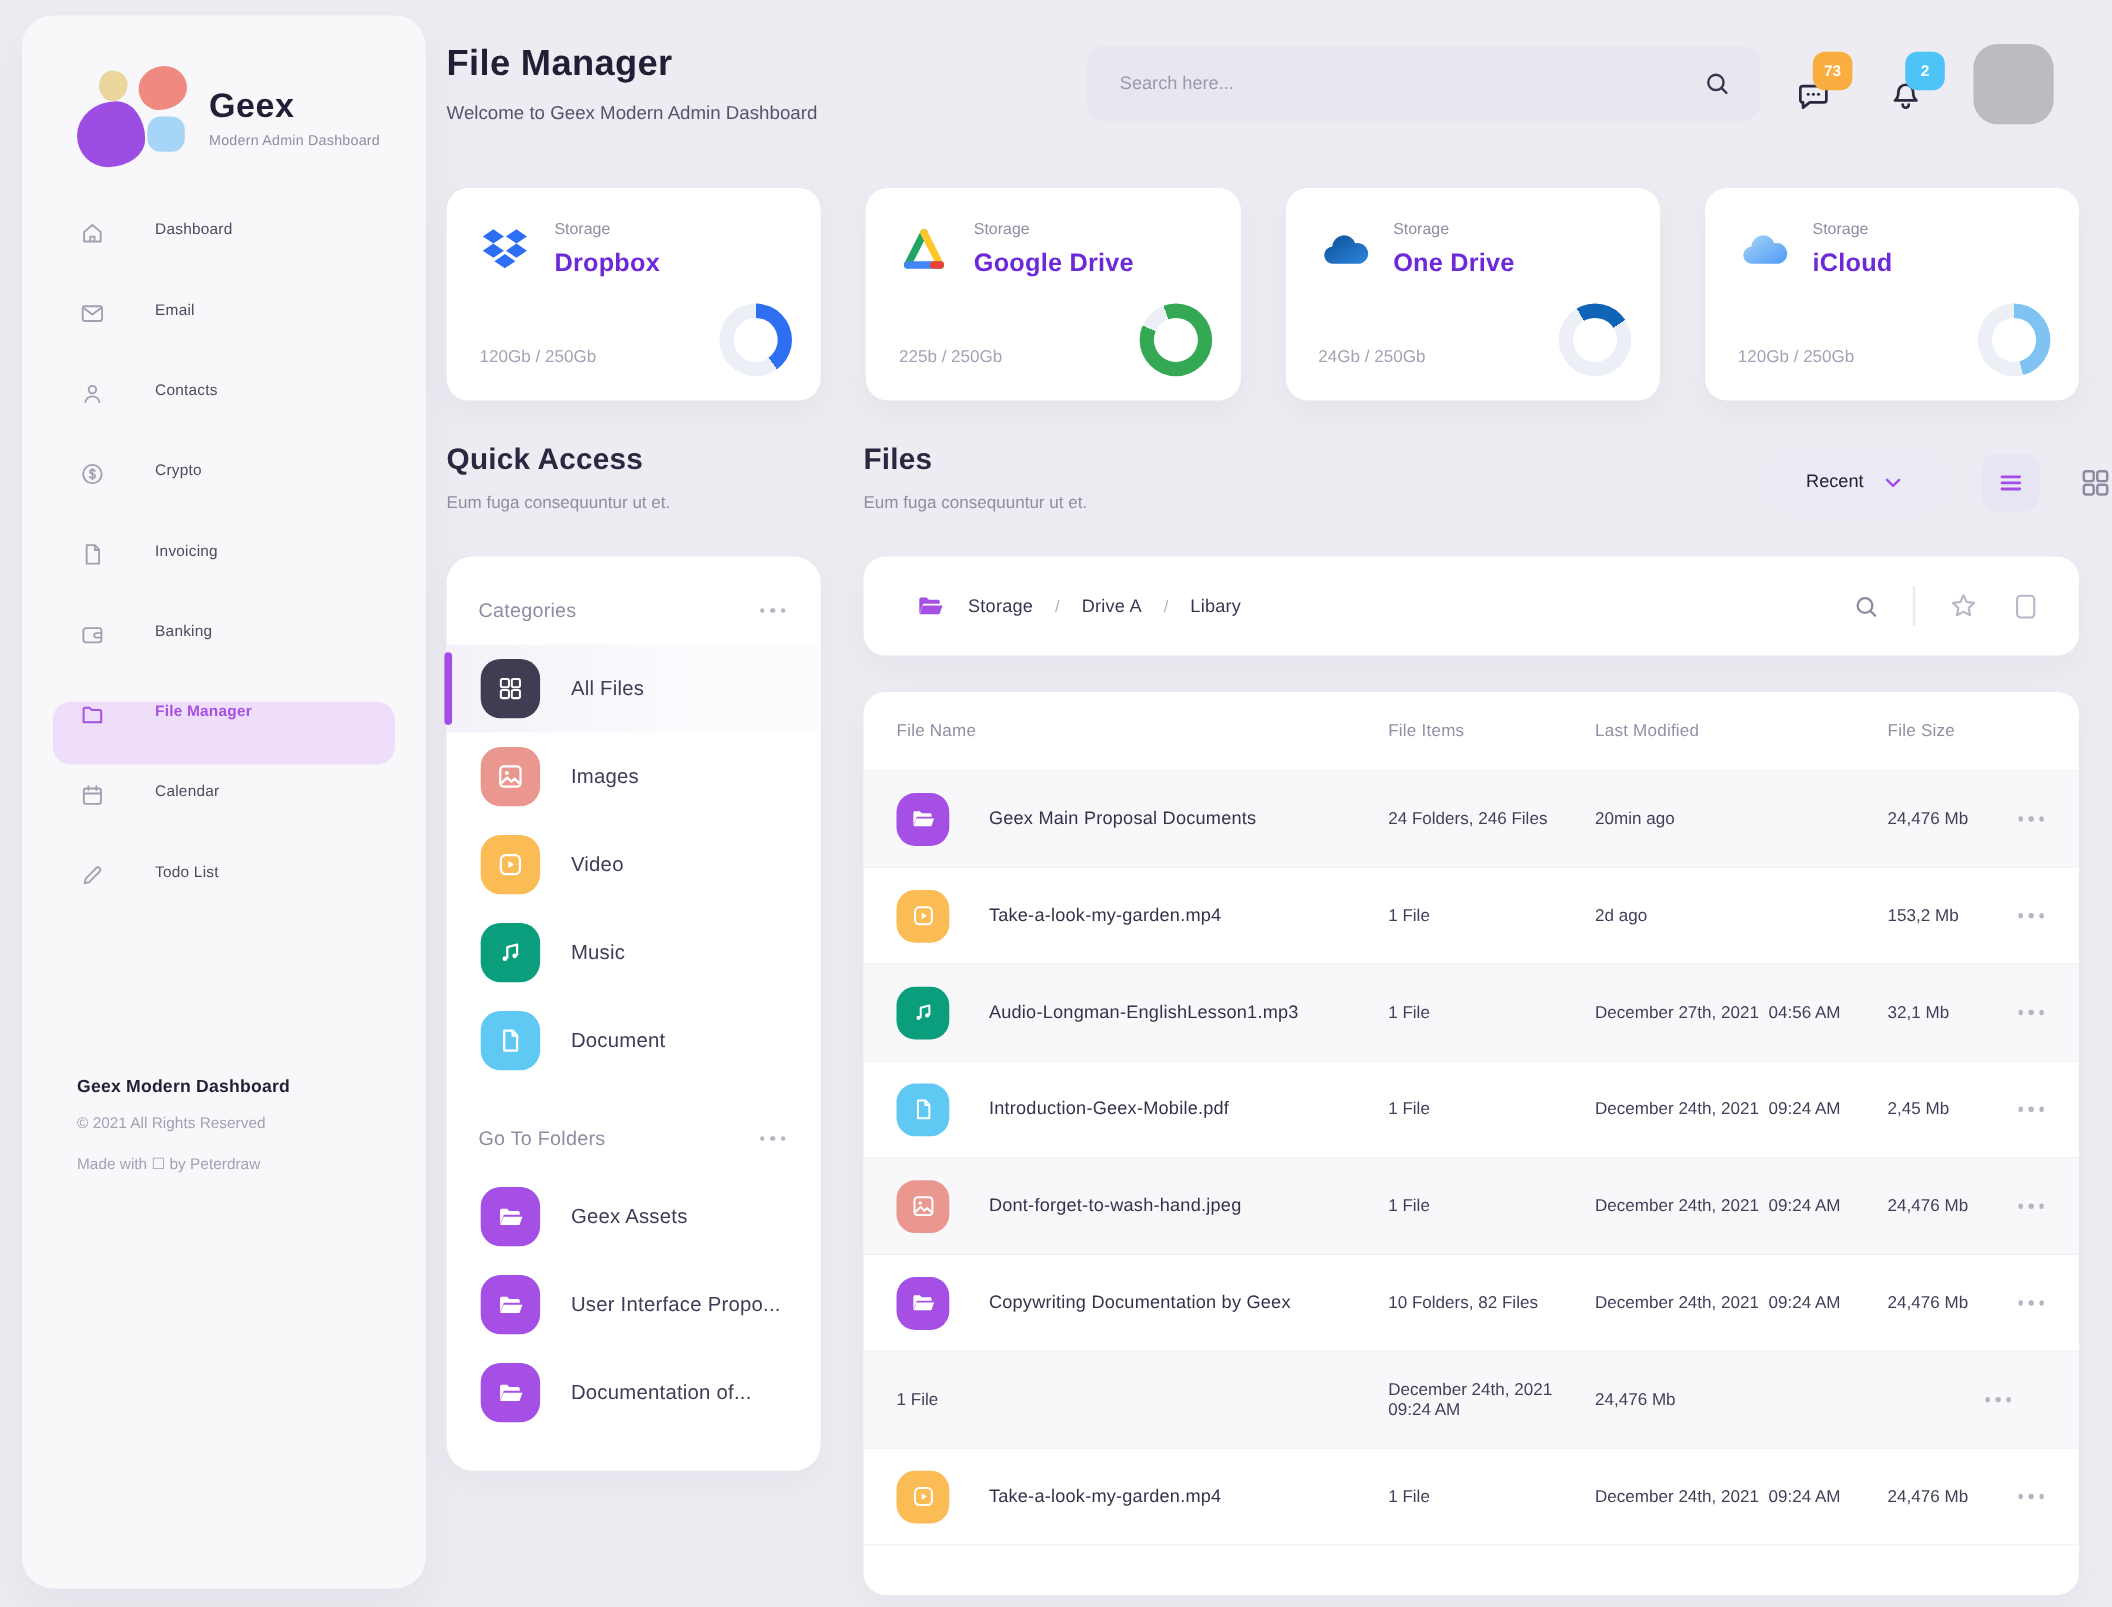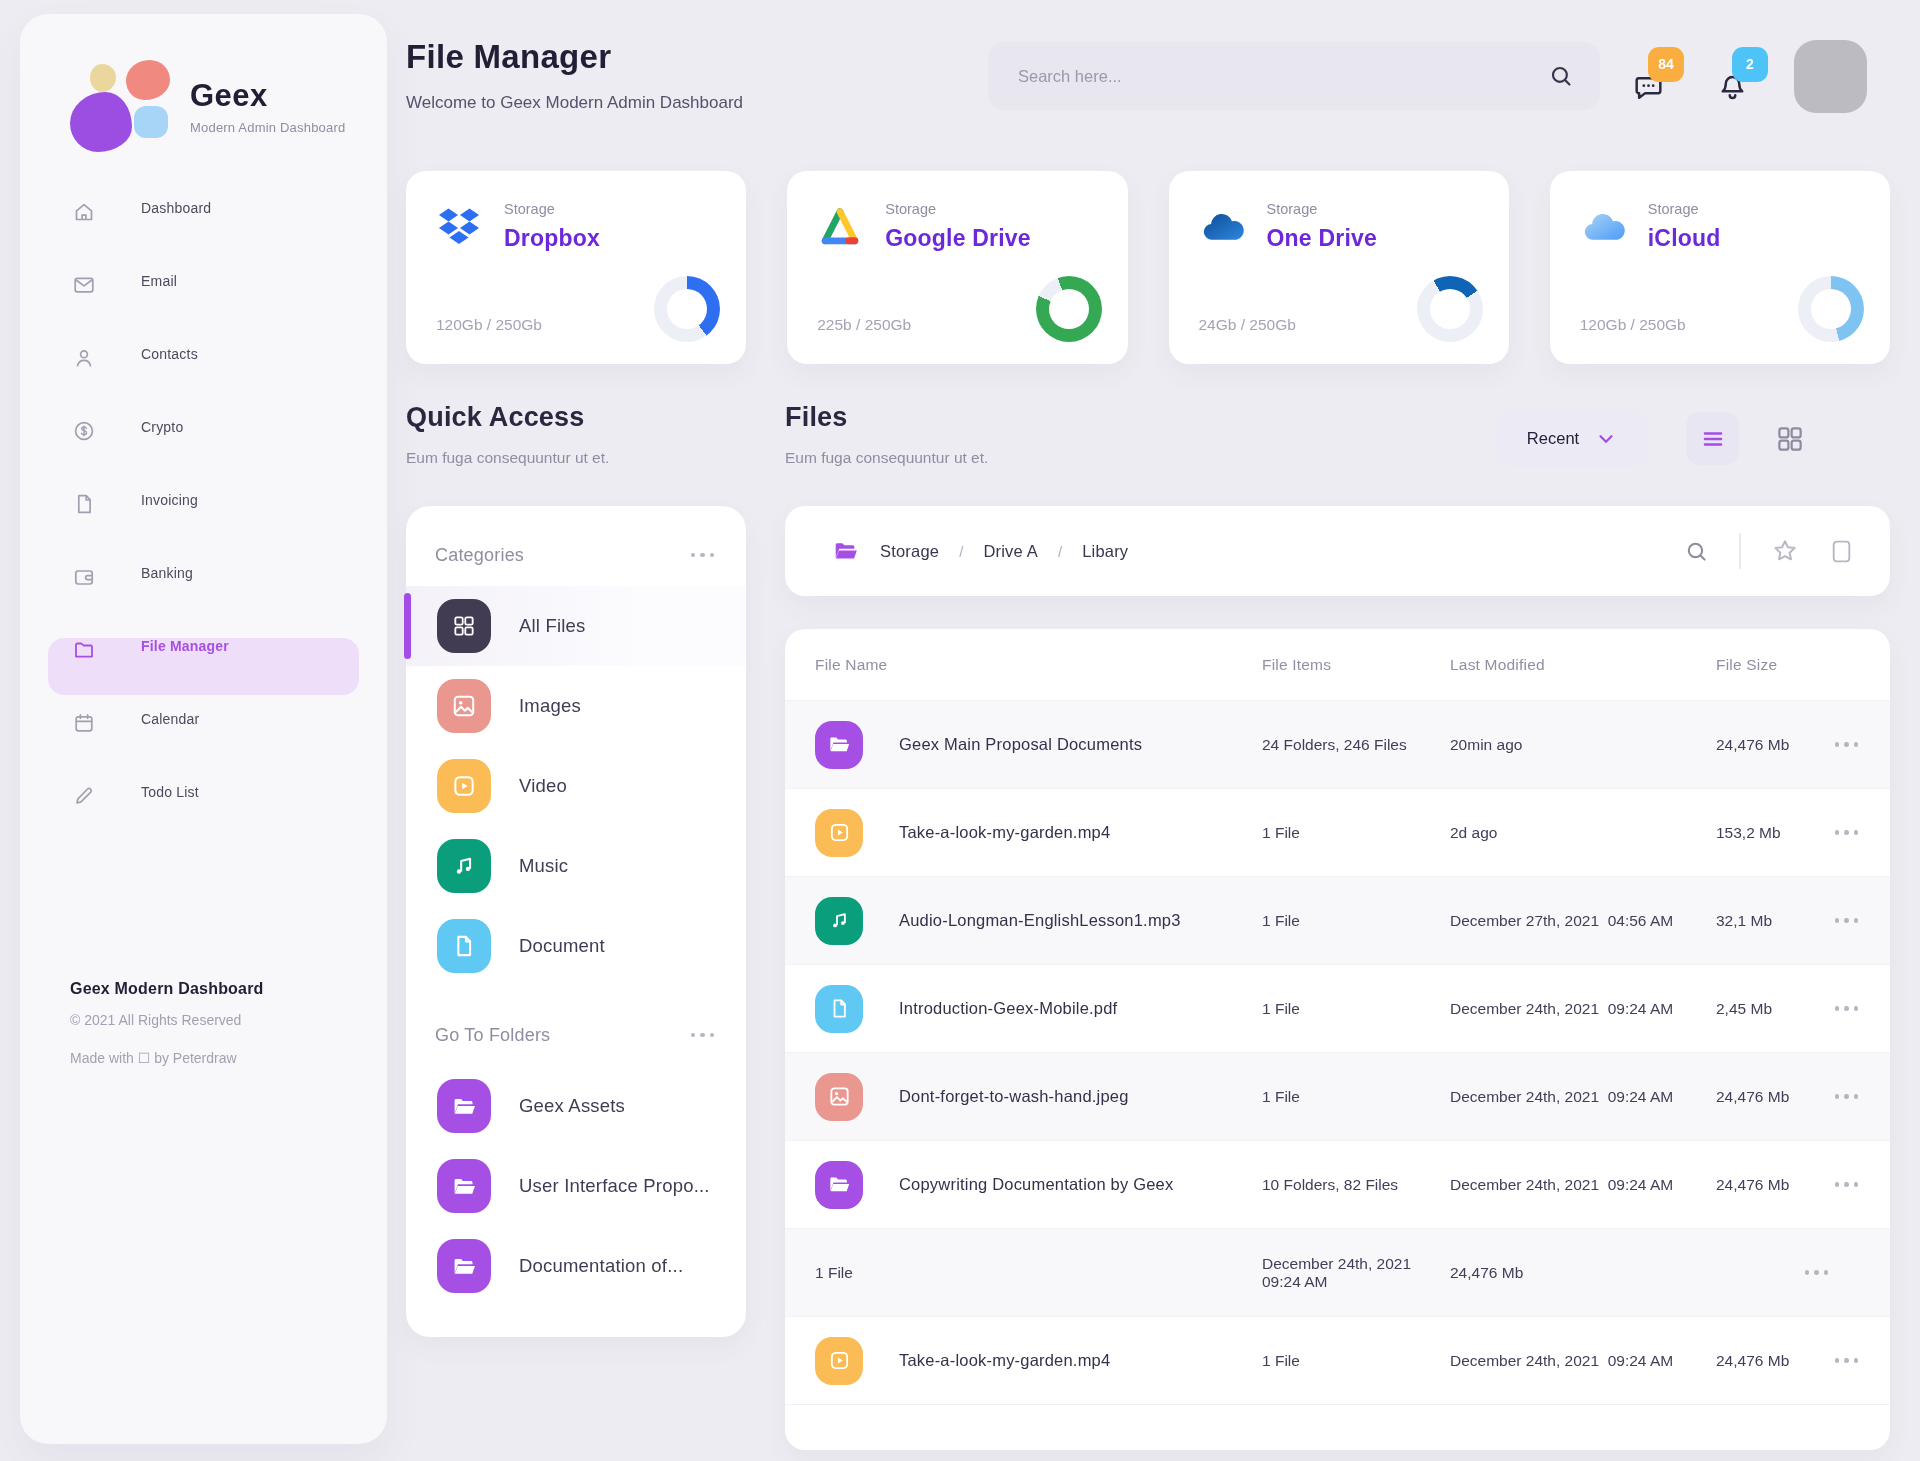--- a/index.html
+++ b/index.html
@@ -87,21 +87,21 @@
   .scard-usage { position:absolute; left:30px; bottom:30px; font-size:15.5px; color:#A5A2B5; }
   .donut { position:absolute; right:26px; bottom:22px; width:66px; height:66px; border-radius:50%; background:#EDEFF6; }
   .donut::after { content:""; position:absolute; left:13px; top:13px; width:40px; height:40px; border-radius:50%; background:#fff; }
 
   
   .sec-title { font-size:27px; font-weight:700; color:#2A2740; letter-spacing:.2px; }
   .sec-sub { font-size:15.5px; color:#908DA2; margin-top:16px; }
   .qa-head { position:absolute; left:406px; top:402px; }
   .files-head { position:absolute; left:785px; top:402px; }
 
-  .files-controls { position:absolute; top:410px; left:1496px; display:flex; align-items:center; }
+  .files-controls { position:absolute; top:410px; left:1611px; display:flex; align-items:center; }
   .recent-btn {
     width:152px; height:57px; border-radius:15px; background:#ECEAF4;
     display:flex; align-items:center; justify-content:center; gap:16px;
     font-size:16.5px; color:#232038; cursor:pointer;
   }
   .view-list-btn {
     width:53px; height:53px; border-radius:14px; background:#E9E6F4;
     display:flex; align-items:center; justify-content:center;
     margin-left:38px; cursor:pointer;
   }
@@ -379,21 +379,21 @@
   <svg width="26" height="26" viewBox="0 0 24 24" style="color:#37344E">
       <use href="#i-search"></use>
     </svg>
 </div>
 
 <div class="header-actions">
   <div class="icon-wrap">
     <svg width="33" height="33" viewBox="0 0 24 24" style="color:#2B2840">
         <use href="#i-chat"></use>
       </svg>
-    <span class="badge badge-orange">84</span>
+    <span class="badge badge-orange">73</span>
   </div>
   <div class="icon-wrap">
     <svg width="33" height="33" viewBox="0 0 24 24" style="color:#2B2840">
         <use href="#i-bell"></use>
       </svg>
     <span class="badge badge-blue">2</span>
   </div>
   <div class="avatar"></div>
 </div>
 

